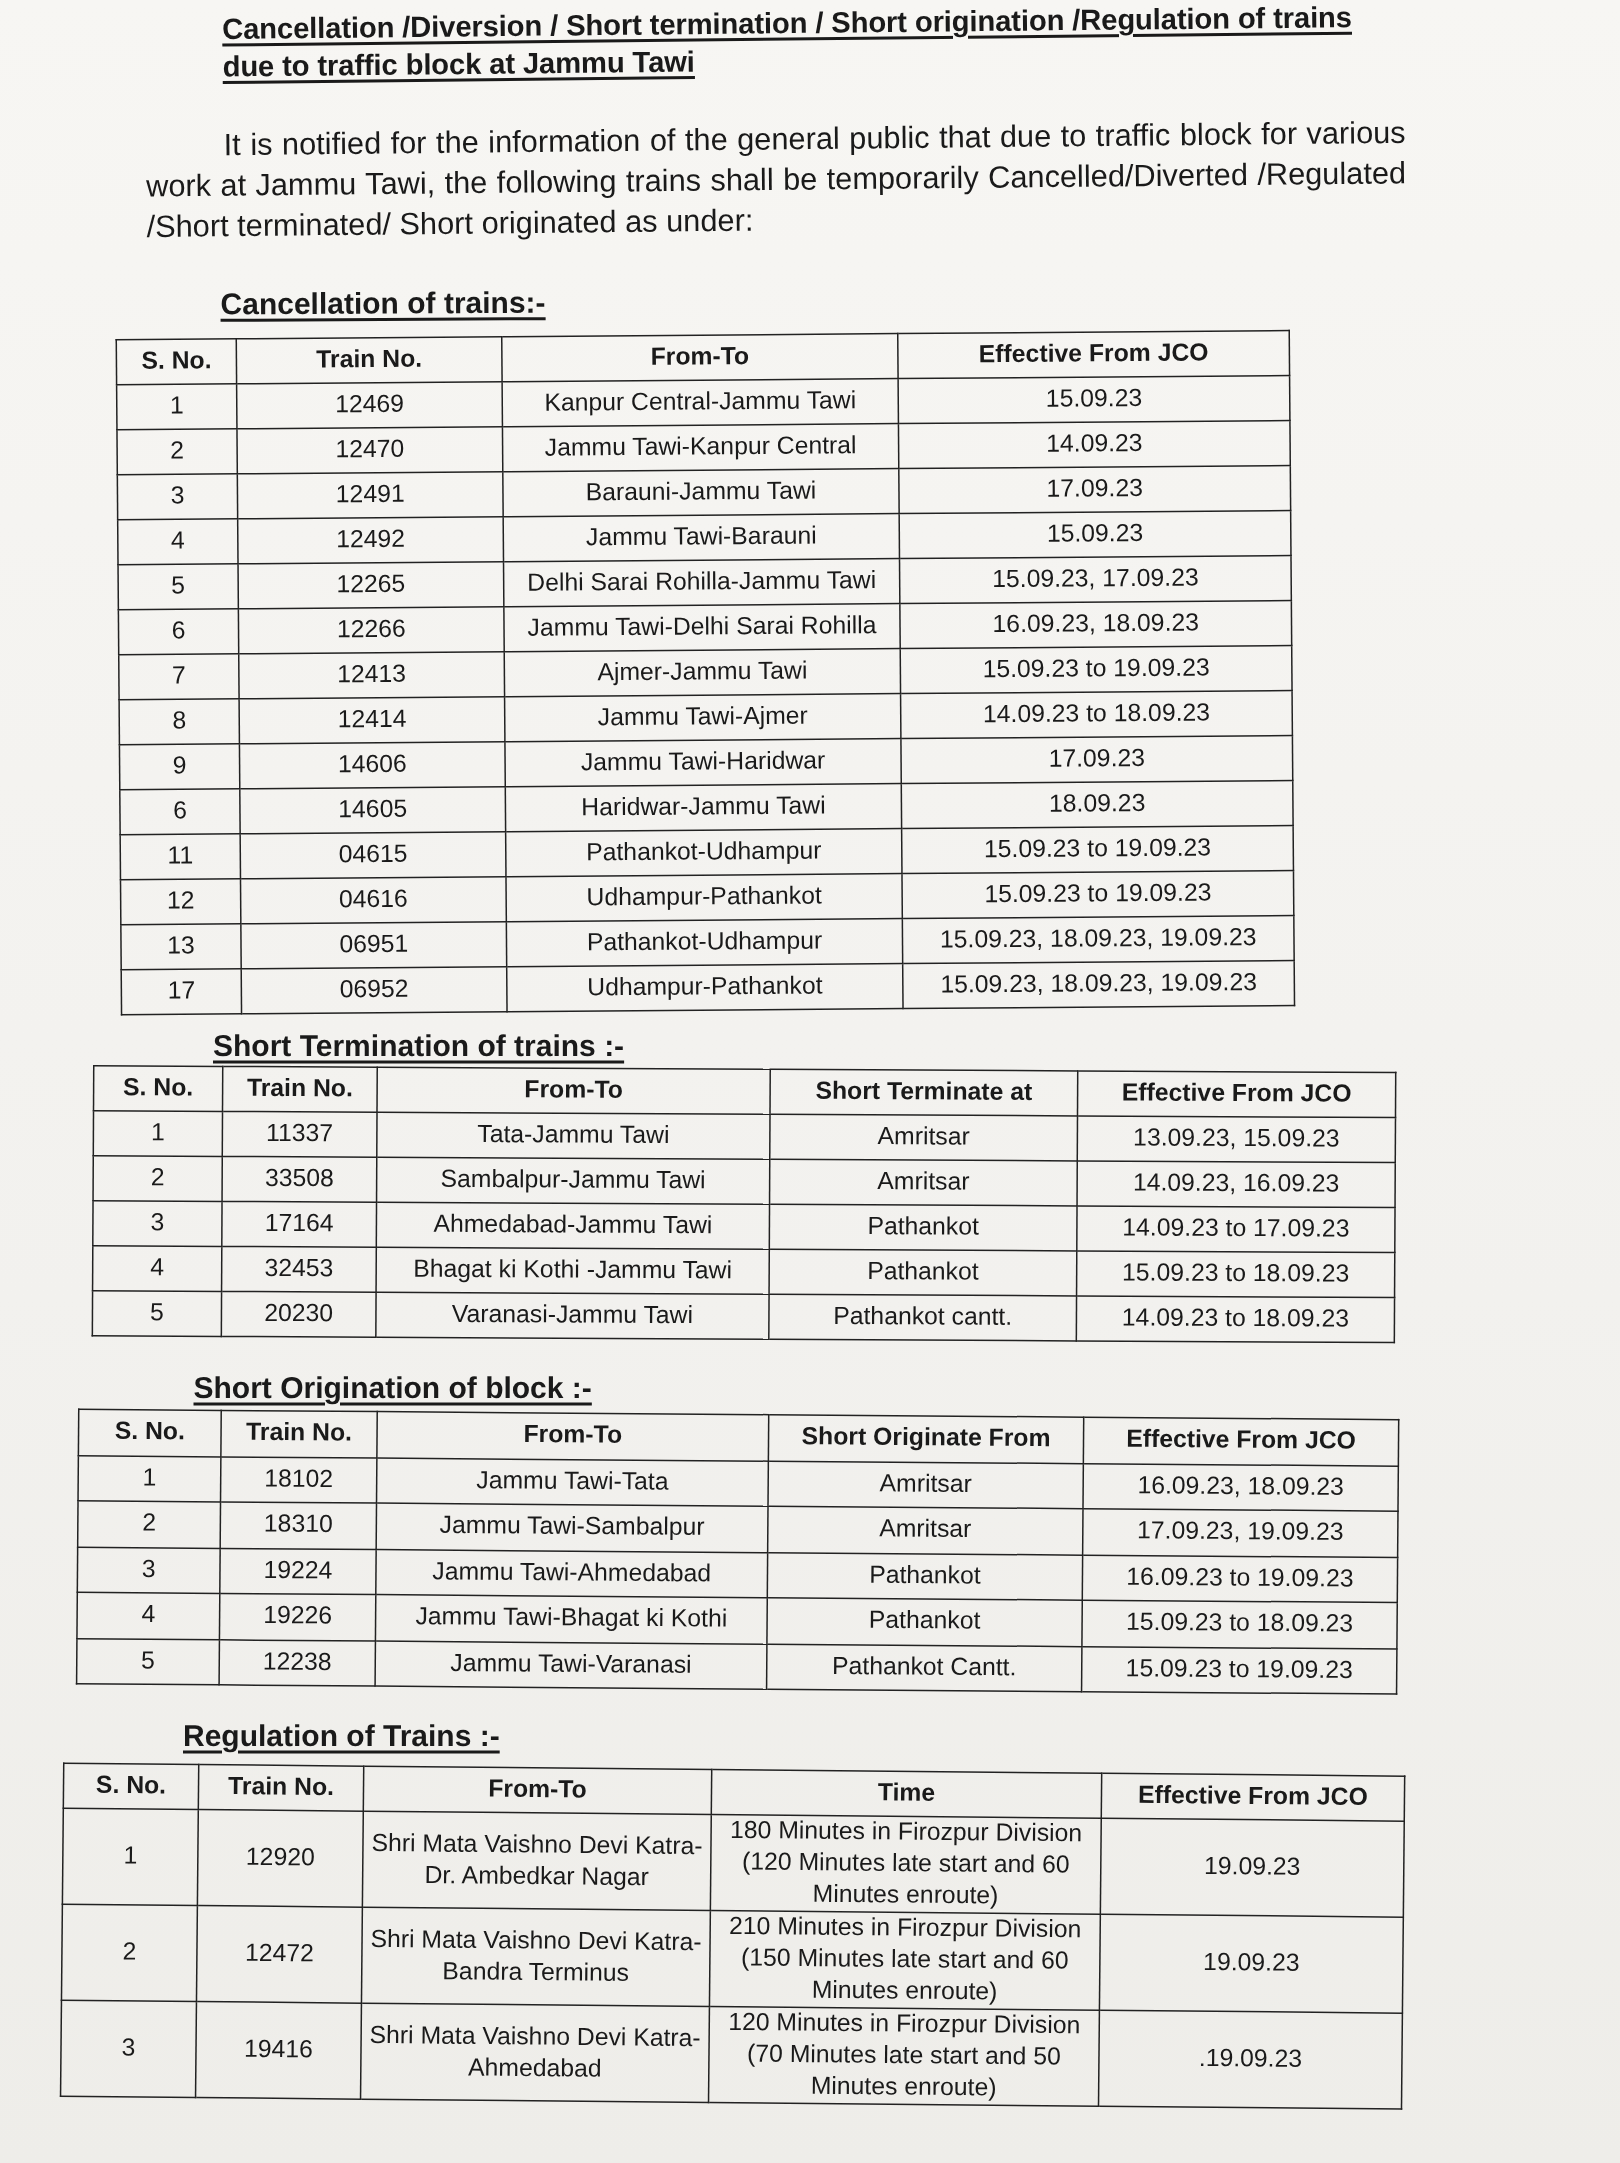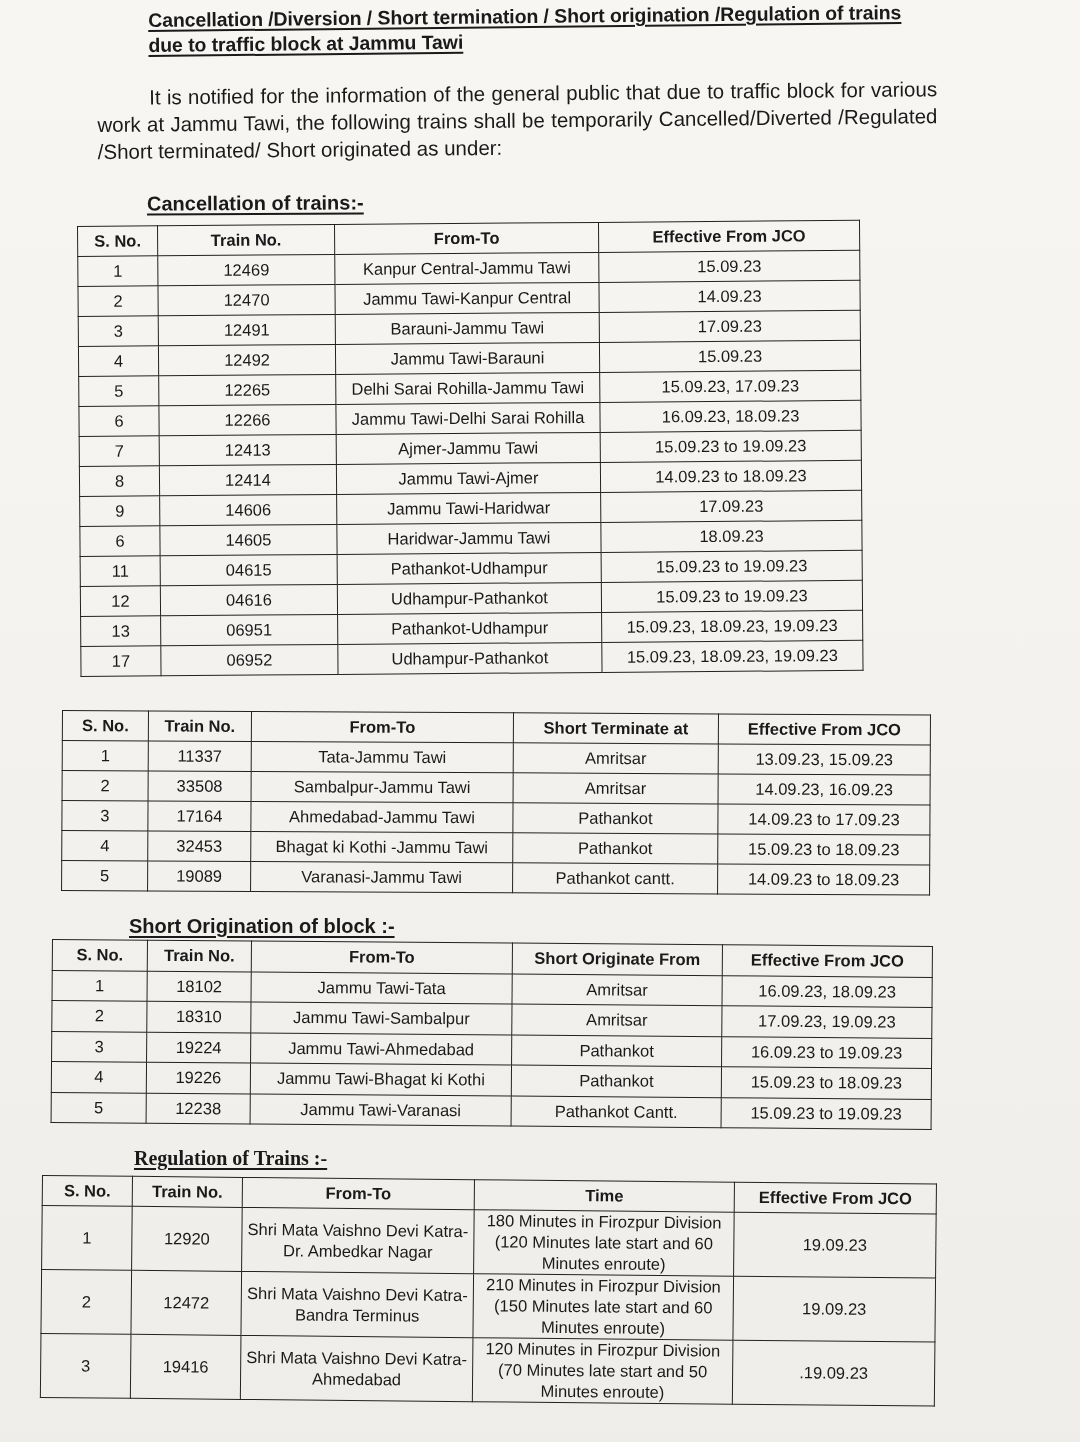--- a/index.html
+++ b/index.html
@@ -194,20 +194,21 @@
         </tr>
         <tr>
           <td>17</td>
           <td>06952</td>
           <td>Udhampur-Pathankot</td>
           <td>15.09.23, 18.09.23, 19.09.23</td>
         </tr>
       </tbody>
   </table>
 
+  <div class="section-heading" style="left:142px; top:687px;">Short Termination of trains :-</div>
   <table class="grid" id="st-table">
     <colgroup>
         <col style="width:86px">
         <col style="width:103px">
         <col style="width:262px">
         <col style="width:205px">
         <col style="width:212px">
       </colgroup>
     <thead>
       <tr>
@@ -242,21 +243,21 @@
         </tr>
         <tr>
           <td>4</td>
           <td>32453</td>
           <td>Bhagat ki Kothi -Jammu Tawi</td>
           <td>Pathankot</td>
           <td>15.09.23 to 18.09.23</td>
         </tr>
         <tr>
           <td>5</td>
-          <td>19089</td>
+          <td>20230</td>
           <td>Varanasi-Jammu Tawi</td>
           <td>Pathankot cantt.</td>
           <td>14.09.23 to 18.09.23</td>
         </tr>
       </tbody>
   </table>
 
   <div class="section-heading" style="left:129px; top:915px;">Short Origination of block :-</div>
   <table class="grid" id="so-table">
     <colgroup>
@@ -307,21 +308,21 @@
         <tr>
           <td>5</td>
           <td>12238</td>
           <td>Jammu Tawi-Varanasi</td>
           <td>Pathankot Cantt.</td>
           <td>15.09.23 to 19.09.23</td>
         </tr>
       </tbody>
   </table>
 
-  <div class="section-heading" style="left:134px; top:1147px;font-family:Liberation Serif, serif;">Regulation of Trains :-</div>
+  <div class="section-heading" style="left:122px; top:1147px;">Regulation of Trains :-</div>
   <table class="grid" id="reg-table">
     <colgroup>
         <col style="width:90px">
         <col style="width:110px">
         <col style="width:232px">
         <col style="width:260px">
         <col style="width:202px">
       </colgroup>
     <thead>
       <tr class="head">

